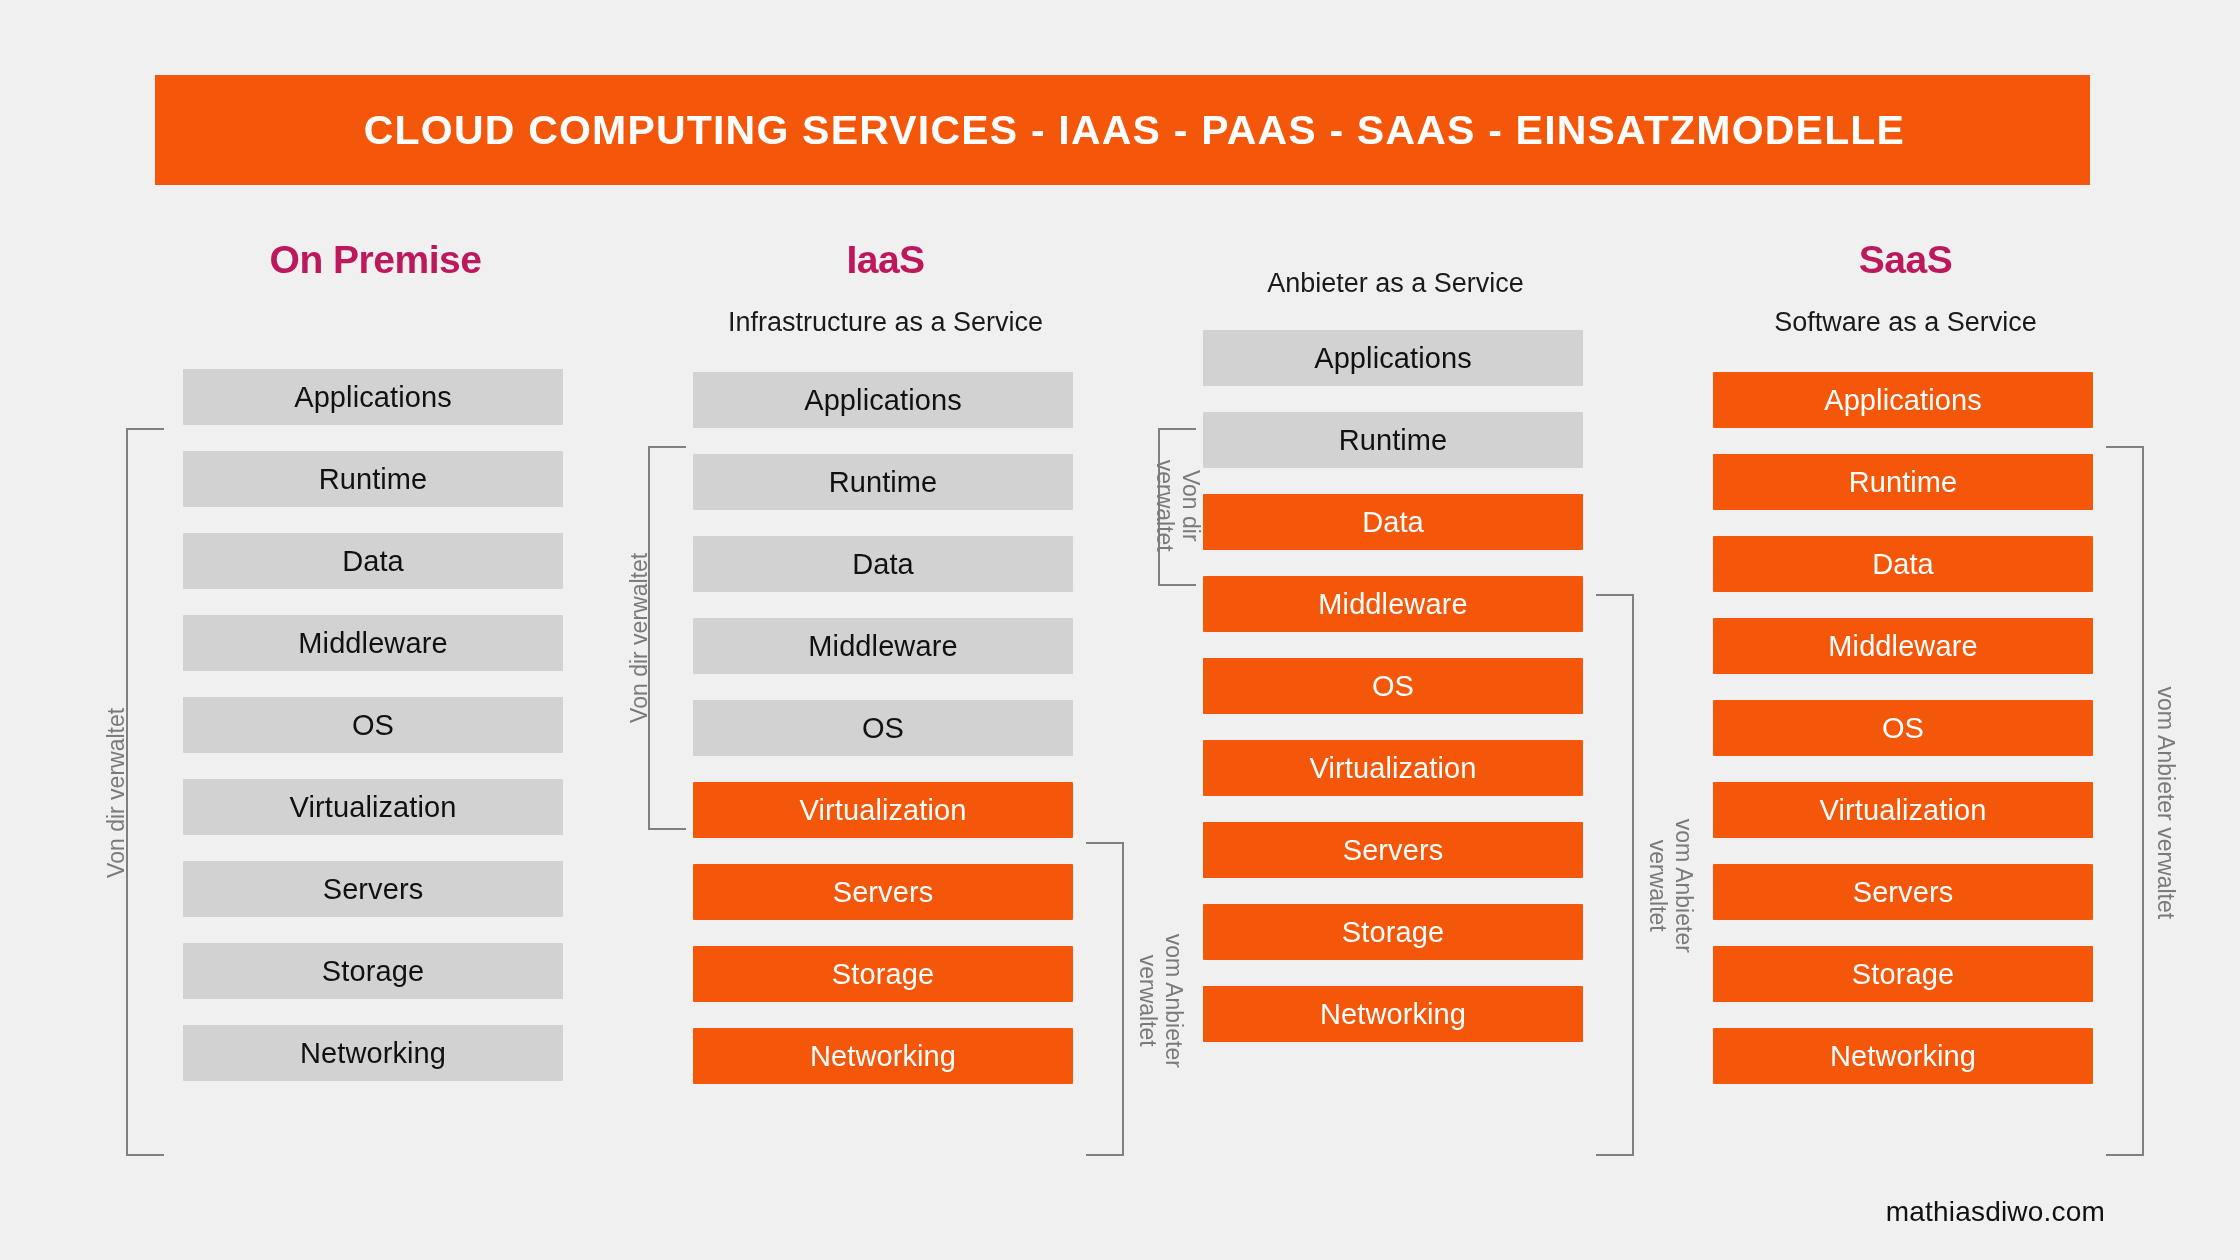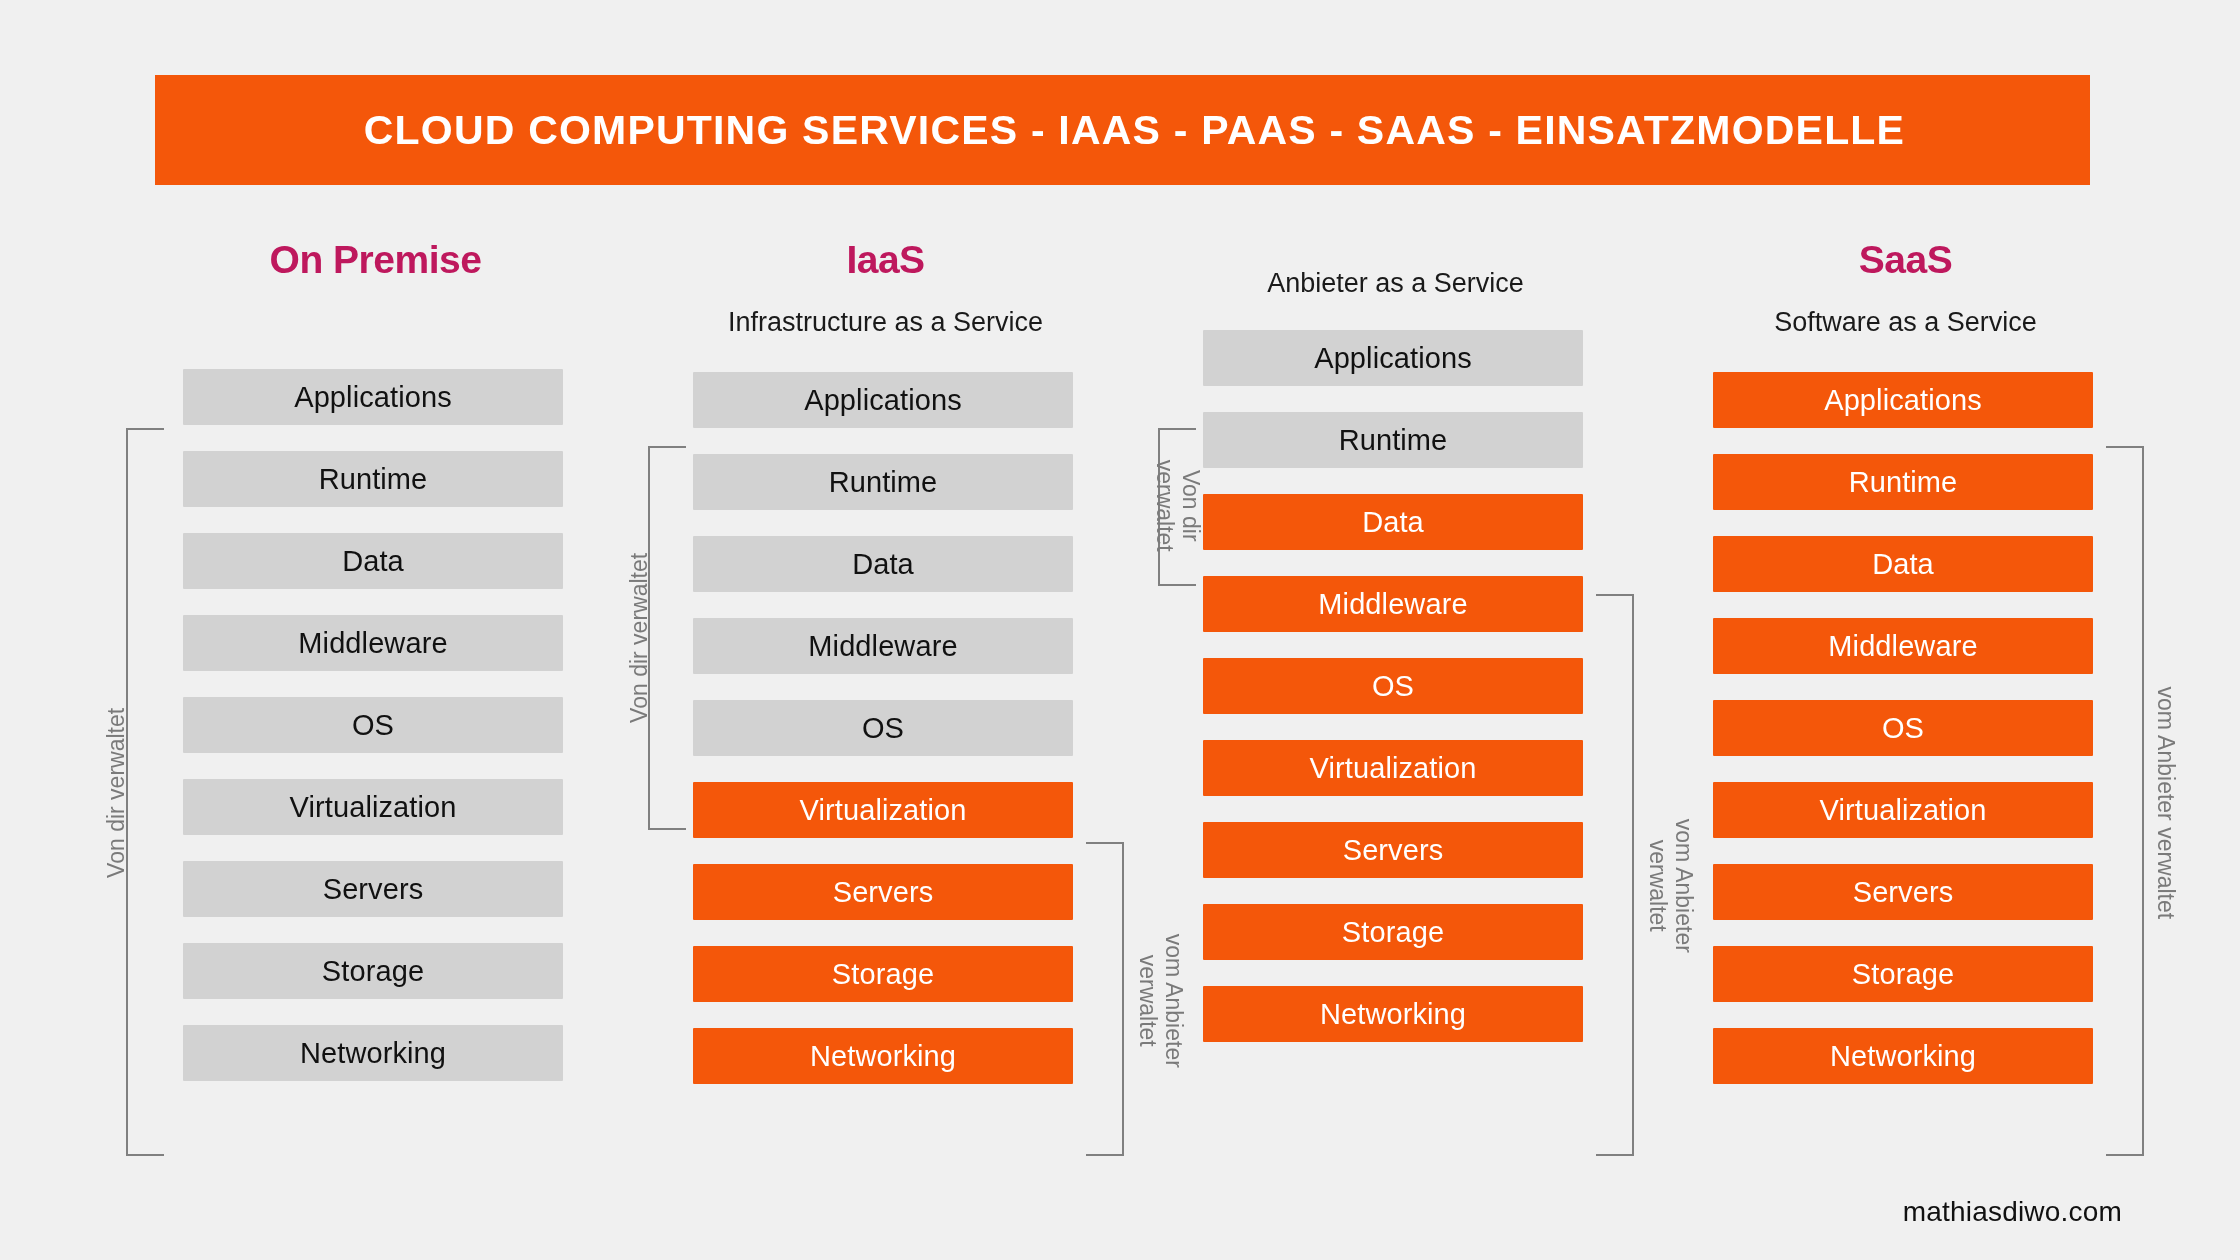--- a/index.html
+++ b/index.html
@@ -130,21 +130,21 @@
     line-height: 1.12;
     white-space: pre;
     text-align: center;
   }
   .rot-up   { transform: rotate(-90deg); transform-origin: center center; }
   .rot-down { transform: rotate(90deg);  transform-origin: center center; }
 
   
   .footer {
     position: absolute;
-    right: 118px;
+    right: 135px;
     top: 1196px;
     font-size: 28px;
     font-weight: 400;
     color: #111111;
     letter-spacing: 0.2px;
   }
 </style>
 </head>
 <body>
 

